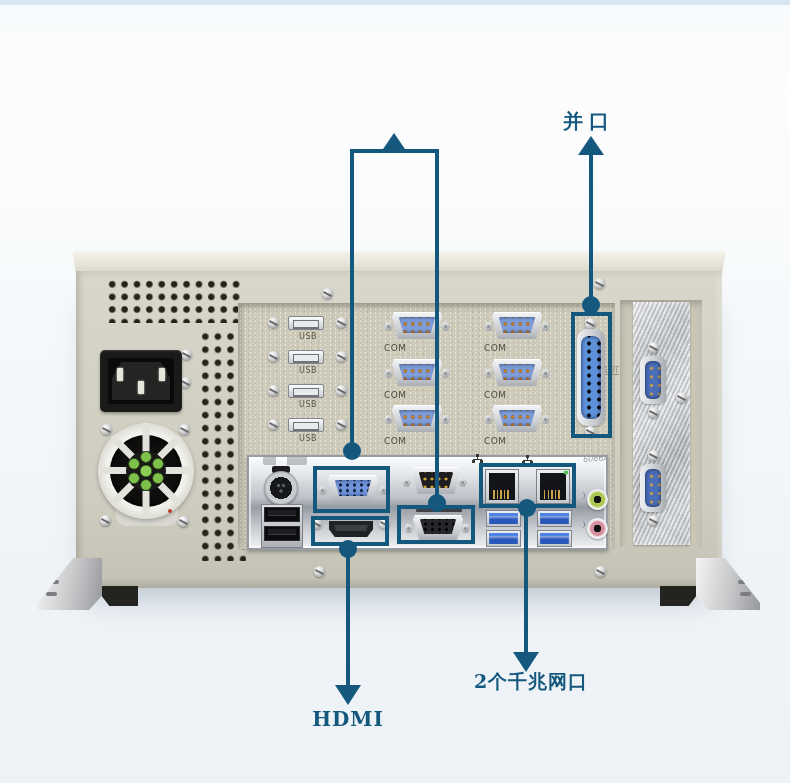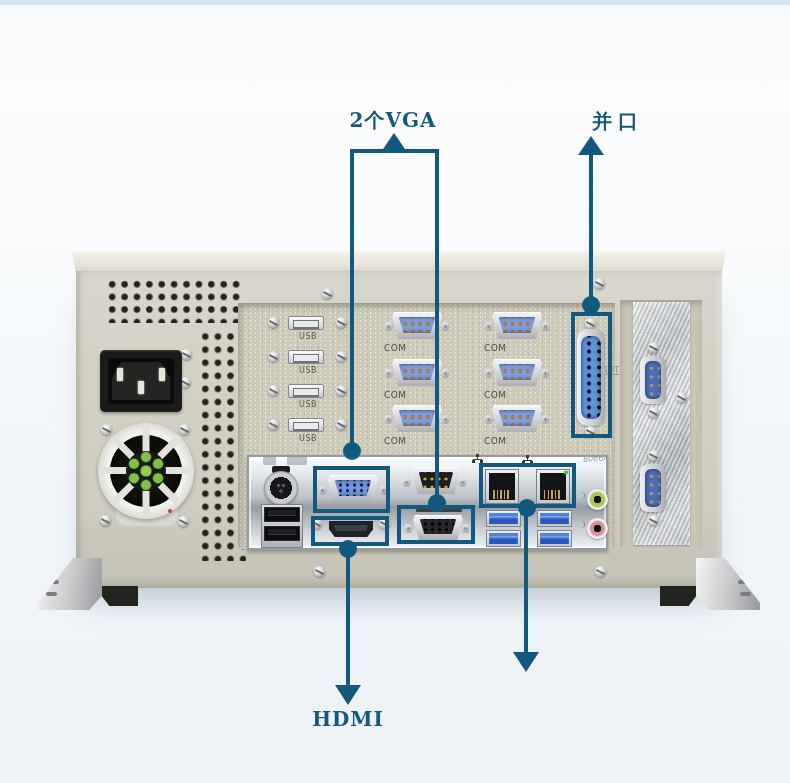--- a/index.html
+++ b/index.html
@@ -373,39 +373,39 @@
 
   <div class="abs screw" style="left:648px;top:342px;"></div>
   <div class="abs vser-shell" style="left:640px;top:356px;"></div>
   <div class="abs vser-insert" style="left:645px;top:361px;"></div>
   <div class="abs screw" style="left:648px;top:407px;"></div>
   <div class="abs screw" style="left:648px;top:450px;"></div>
   <div class="abs vser-shell" style="left:640px;top:464px;"></div>
   <div class="abs vser-insert" style="left:645px;top:469px;"></div>
   <div class="abs screw" style="left:648px;top:515px;"></div>
 
-  <div class="abs anno a-label" style="left:330px;top:107px;width:126px;">2个VGA</div>
   <div class="abs a-tri-up" style="left:381px;top:133px;"></div>
   <div class="abs a-line" style="left:350px;top:149px;width:89px;height:4px;"></div>
   <div class="abs a-line" style="left:350px;top:152px;width:4px;height:300px;"></div>
   <div class="abs a-line" style="left:435px;top:152px;width:4px;height:352px;"></div>
   <div class="abs a-dot" style="left:343px;top:442px;"></div>
   <div class="abs a-box" style="left:313px;top:466px;width:77px;height:47px;"></div>
   <div class="abs a-dot" style="left:428px;top:494px;"></div>
   <div class="abs a-box" style="left:397px;top:505px;width:78px;height:39px;"></div>
 
-  <div class="abs anno a-label" style="left:582px;top:108px;width:72px;letter-spacing:6px;">并口</div>
+  <div class="abs anno a-label" style="left:553px;top:108px;width:72px;letter-spacing:6px;">并口</div>
   <div class="abs a-tri-up" style="left:578px;top:136px;"></div>
   <div class="abs a-line" style="left:589px;top:153px;width:4px;height:152px;"></div>
   <div class="abs a-dot" style="left:582px;top:296px;"></div>
   <div class="abs a-box" style="left:571px;top:312px;width:41px;height:126px;"></div>
 
   <div class="abs a-box" style="left:311px;top:516px;width:78px;height:30px;"></div>
   <div class="abs a-dot" style="left:339px;top:540px;"></div>
   <div class="abs a-line" style="left:346px;top:556px;width:4px;height:130px;"></div>
   <div class="abs a-tri-down" style="left:335px;top:685px;"></div>
   <div class="abs anno a-label" style="left:300px;top:707px;width:96px;">HDMI</div>
 
   <div class="abs a-box" style="left:479px;top:463px;width:97px;height:45px;"></div>
   <div class="abs a-dot" style="left:518px;top:499px;"></div>
   <div class="abs a-line" style="left:524px;top:515px;width:4px;height:138px;"></div>
   <div class="abs a-tri-down" style="left:513px;top:652px;"></div>
+  <div class="abs anno a-label" style="left:441px;top:669px;width:180px;font-size:19px;">2个千兆网口</div>
 </div>
 
 </body></html>

